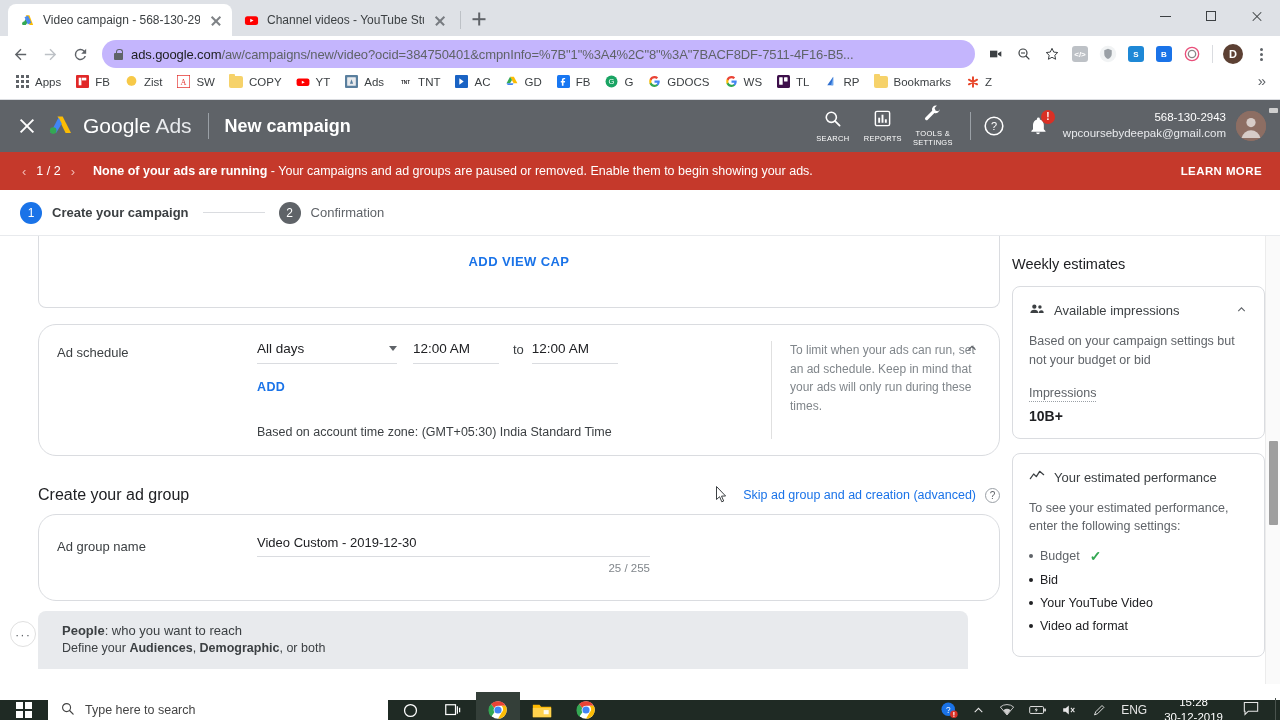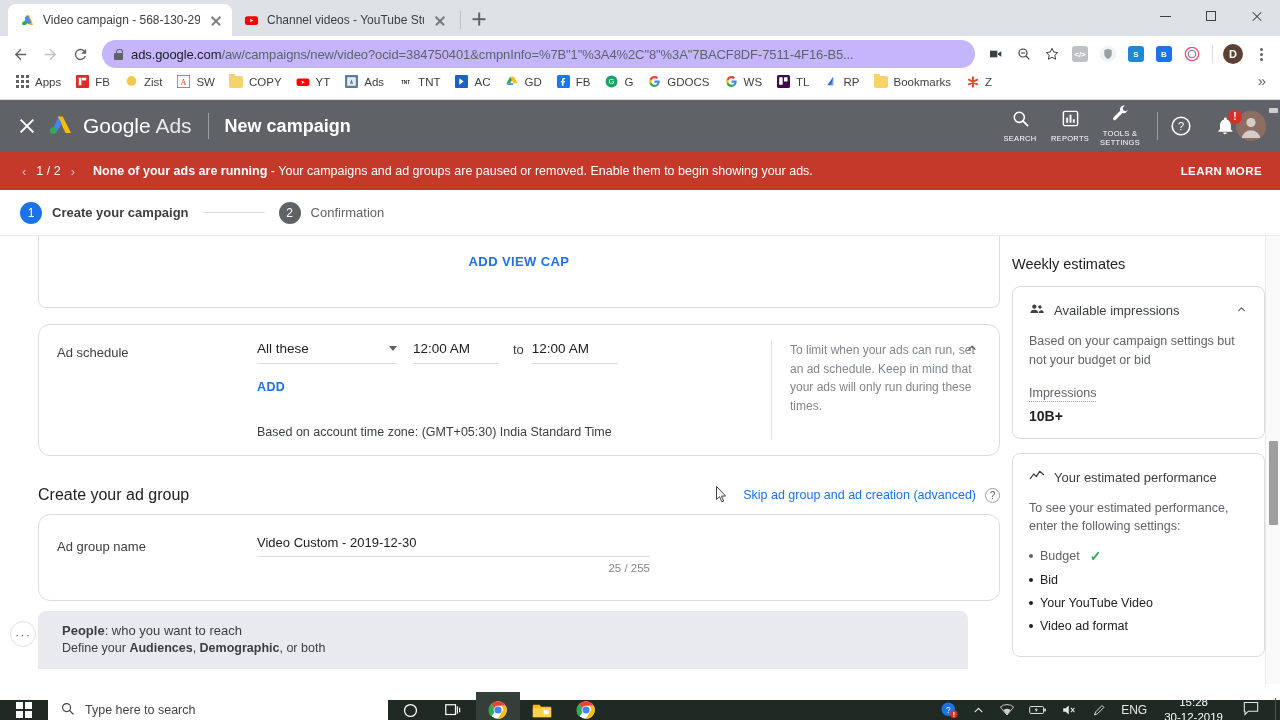--- a/index.html
+++ b/index.html
@@ -149,21 +149,21 @@
   .step-label.bold { font-weight:600; }
   .step-label.muted { color:#5f6368; }
   .step-line { width:62px; height:1px; background:#dadce0; margin: 0 14px; }
 
   
   .scrollarea { position:absolute; top:136px; left:0; right:0; bottom:0; background:#fff; display:flex; }
   .main-col { width: 1000px; padding: 0 0 0 38px; position:relative; }
   .side-col { width: 265px; padding: 20px 0 0 12px; }
 
   .card {
-    background:#fff; border:1px solid #dadce0; border-radius:12px; margin-bottom: 16px;
+    background:#fff; border:1px solid #dadce0; border-radius:18px; margin-bottom: 16px;
   }
   .card-top-partial { border-radius: 0 0 8px 8px; border-top:none; }
 
   .addviewcap {
     text-align:center; color:#1a73e8; font-size:13px; font-weight:600; letter-spacing:.4px;
     padding: 18px 0 0 0;
   }
 
   .row { display:flex; padding: 16px 18px; }
   .row-label { width: 200px; flex: 0 0 200px; font-size:13px; color:#3c4043; padding-top:4px; }
@@ -604,20 +604,24 @@
               <circle cx="12" cy="12" r="9.6" fill="none" stroke="#fff" stroke-width="1.7"></circle>
               <text x="12" y="16.5" font-size="12" text-anchor="middle" fill="#fff" font-family="Liberation Sans, sans-serif">?</text>
             </svg>
         </div>
         <div class="gads-circle-icon" style="position:relative;margin-left:22px;">
           <svg width="20" height="20" viewBox="0 0 24 24">
               <path d="M12 22a2.2 2.2 0 0 0 2.2-2.2H9.8A2.2 2.2 0 0 0 12 22zm7-6v-5.2c0-3.3-1.8-6-4.8-6.7v-.7a1.7 1.7 0 1 0-3.4 0v.7C7.8 4.8 6 7.5 6 10.8V16l-2 2v1h17v-1z" fill="#fff"></path>
             </svg>
           <span class="badge-dot">!</span>
         </div>
+        <div class="acct">
+          <div class="id">568-130-2943</div>
+          <div class="mail">wpcoursebydeepak@gmail.com</div>
+        </div>
         <div class="acct-av">
           <svg width="30" height="30" viewBox="0 0 30 30">
               <circle cx="15" cy="15" r="15" fill="#8d6e63"></circle>
               <circle cx="15" cy="11.6" r="4.6" fill="#d7ccc8"></circle>
               <path d="M5.6 27a9.6 9.6 0 0 1 18.8 0z" fill="#d7ccc8"></path>
             </svg>
         </div>
       </div>
     </div>
 
@@ -648,21 +652,21 @@
         <div class="card card-top-partial" style="height:72px;margin-top:0;">
           <div class="addviewcap">ADD VIEW CAP</div>
         </div>
 
         <div class="card">
           <div class="row">
             <div class="row-label">Ad schedule</div>
             <div class="row-body">
               <div class="sched-row">
                 <div class="select-field">
-                  <span>All these</span>
+                  <span>All days</span>
                   <span class="caret-dn"></span>
                 </div>
                 <div class="time-field">12:00 AM</div>
                 <span class="to-lbl">to</span>
                 <div class="time-field" style="margin-left:8px;">12:00 AM</div>
               </div>
               <div class="addlink">ADD</div>
               <div class="tz">Based on account time zone: (GMT+05:30) India Standard Time</div>
             </div>
             <div class="row-help">

